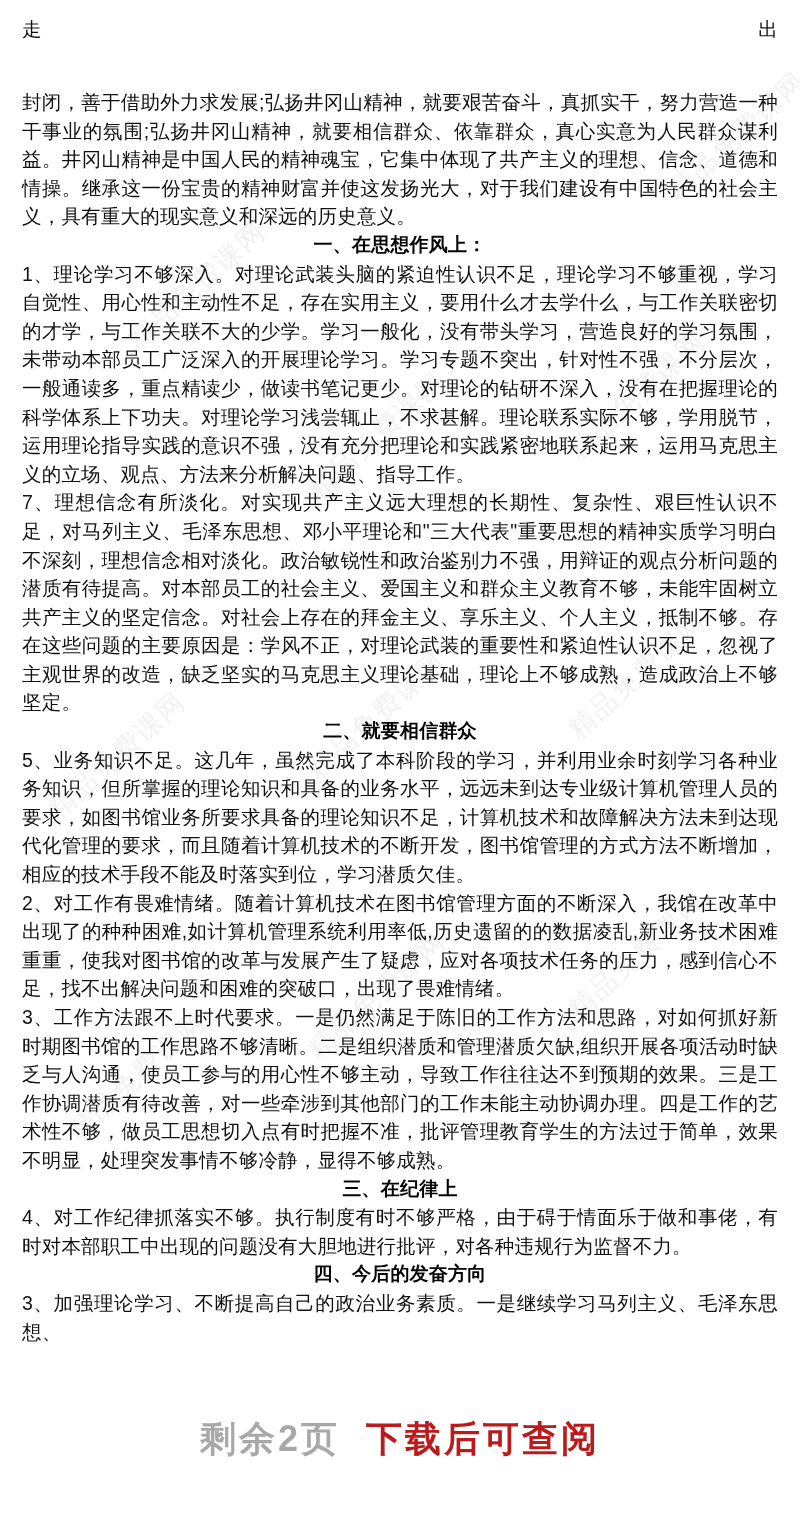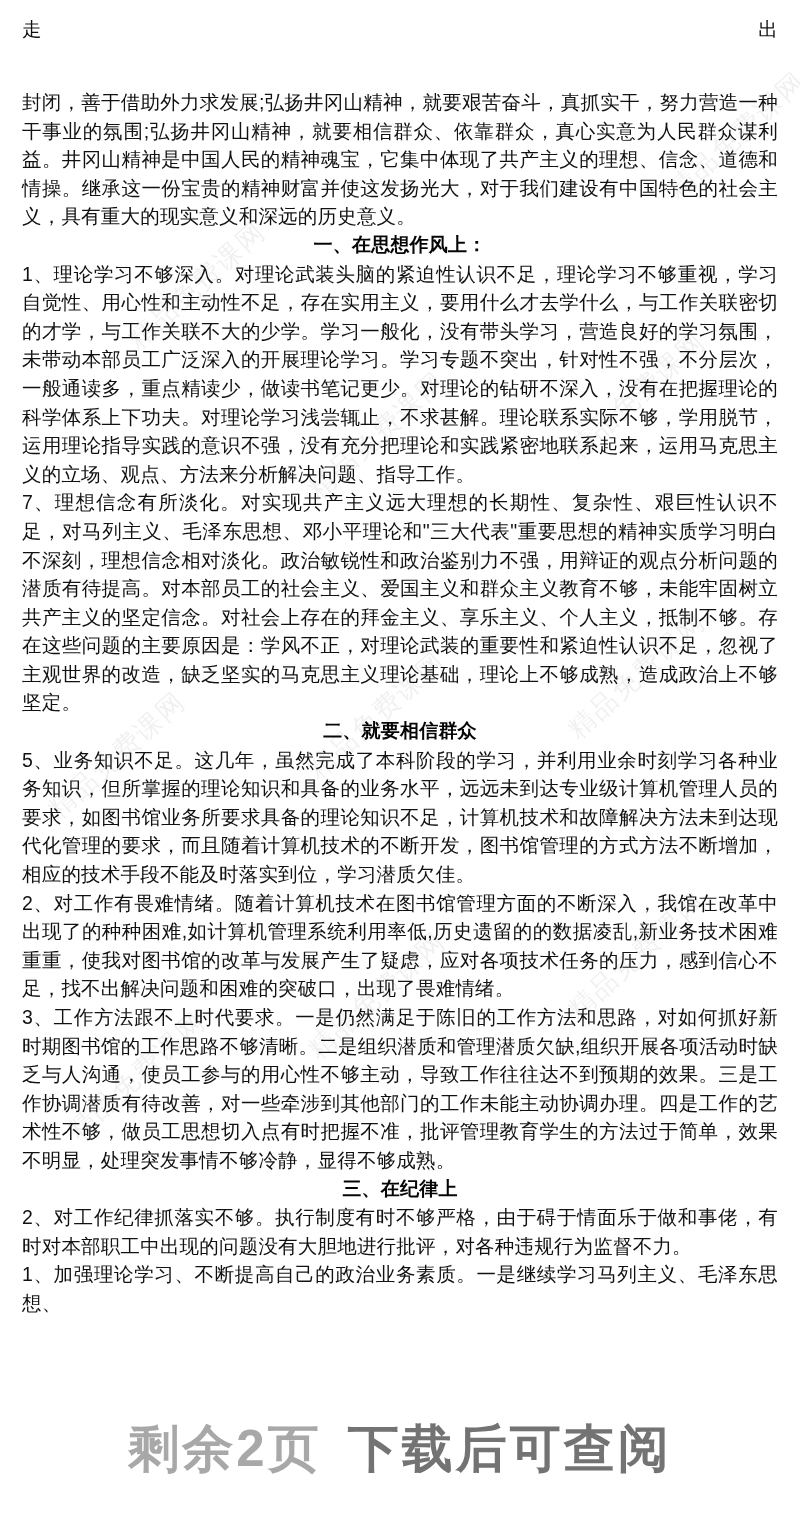--- a/index.html
+++ b/index.html
@@ -95,21 +95,21 @@
   .footer {
     position: absolute;
     left: 0;
     right: 0;
     top: 1415px;
     text-align: center;
     z-index: 3;
   }
   .footer-text {
     display: inline-block;
-    font-size: 51px;
+    font-size: 36px;
     font-weight: bold;
     color: #a8a8a8;
     letter-spacing: 3px;
     font-family: "Liberation Sans", "DejaVu Sans", sans-serif;
     text-align: center;
   }
   .footer-gap { display: inline-block; width: 26px; }
 </style>
 </head>
 <body>
@@ -140,23 +140,24 @@
     <div class="flow" id="flow">
         <p class="para">封闭，善于借助外力求发展;弘扬井冈山精神，就要艰苦奋斗，真抓实干，努力营造一种干事业的氛围;弘扬井冈山精神，就要相信群众、依靠群众，真心实意为人民群众谋利益。井冈山精神是中国人民的精神魂宝，它集中体现了共产主义的理想、信念、道德和情操。继承这一份宝贵的精神财富并使这发扬光大，对于我们建设有中国特色的社会主义，具有重大的现实意义和深远的历史意义。</p>
         <p class="heading">一、在思想作风上：</p>
         <p class="para">1、理论学习不够深入。对理论武装头脑的紧迫性认识不足，理论学习不够重视，学习自觉性、用心性和主动性不足，存在实用主义，要用什么才去学什么，与工作关联密切的才学，与工作关联不大的少学。学习一般化，没有带头学习，营造良好的学习氛围，未带动本部员工广泛深入的开展理论学习。学习专题不突出，针对性不强，不分层次，一般通读多，重点精读少，做读书笔记更少。对理论的钻研不深入，没有在把握理论的科学体系上下功夫。对理论学习浅尝辄止，不求甚解。理论联系实际不够，学用脱节，运用理论指导实践的意识不强，没有充分把理论和实践紧密地联系起来，运用马克思主义的立场、观点、方法来分析解决问题、指导工作。</p>
         <p class="para">7、理想信念有所淡化。对实现共产主义远大理想的长期性、复杂性、艰巨性认识不足，对马列主义、毛泽东思想、邓小平理论和"三大代表"重要思想的精神实质学习明白不深刻，理想信念相对淡化。政治敏锐性和政治鉴别力不强，用辩证的观点分析问题的潜质有待提高。对本部员工的社会主义、爱国主义和群众主义教育不够，未能牢固树立共产主义的坚定信念。对社会上存在的拜金主义、享乐主义、个人主义，抵制不够。存在这些问题的主要原因是：学风不正，对理论武装的重要性和紧迫性认识不足，忽视了主观世界的改造，缺乏坚实的马克思主义理论基础，理论上不够成熟，造成政治上不够坚定。</p>
         <p class="heading">二、就要相信群众</p>
         <p class="para">5、业务知识不足。这几年，虽然完成了本科阶段的学习，并利用业余时刻学习各种业务知识，但所掌握的理论知识和具备的业务水平，远远未到达专业级计算机管理人员的要求，如图书馆业务所要求具备的理论知识不足，计算机技术和故障解决方法未到达现代化管理的要求，而且随着计算机技术的不断开发，图书馆管理的方式方法不断增加，相应的技术手段不能及时落实到位，学习潜质欠佳。</p>
         <p class="para">2、对工作有畏难情绪。随着计算机技术在图书馆管理方面的不断深入，我馆在改革中出现了的种种困难,如计算机管理系统利用率低,历史遗留的的数据凌乱,新业务技术困难重重，使我对图书馆的改革与发展产生了疑虑，应对各项技术任务的压力，感到信心不足，找不出解决问题和困难的突破口，出现了畏难情绪。</p>
         <p class="para">3、工作方法跟不上时代要求。一是仍然满足于陈旧的工作方法和思路，对如何抓好新时期图书馆的工作思路不够清晰。二是组织潜质和管理潜质欠缺,组织开展各项活动时缺乏与人沟通，使员工参与的用心性不够主动，导致工作往往达不到预期的效果。三是工作协调潜质有待改善，对一些牵涉到其他部门的工作未能主动协调办理。四是工作的艺术性不够，做员工思想切入点有时把握不准，批评管理教育学生的方法过于简单，效果不明显，处理突发事情不够冷静，显得不够成熟。</p>
         <p class="heading">三、在纪律上</p>
-        <p class="para">2、对工作纪律抓落实不够。执行制度有时不够严格，由于碍于情面乐于做和事佬，有时对本部职工中出现的问题没有大胆地进行批评，对各种违规行为监督不力。</p>
-        <p class="para">1、加强理论学习、不断提高自己的政治业务素质。一是继续学习马列主义、毛泽东思想、</p>
+        <p class="para">4、对工作纪律抓落实不够。执行制度有时不够严格，由于碍于情面乐于做和事佬，有时对本部职工中出现的问题没有大胆地进行批评，对各种违规行为监督不力。</p>
+        <p class="heading">四、今后的发奋方向</p>
+        <p class="para">3、加强理论学习、不断提高自己的政治业务素质。一是继续学习马列主义、毛泽东思想、</p>
       </div>
 
   </div>
 
   <div class="footer">
-    <span class="footer-text" style="color: rgb(168, 168, 168);">剩余2页</span><span class="footer-gap"></span><span class="footer-text" style="color: #737373;">下载后可查阅</span>
+    <span class="footer-text" style="color: rgb(168, 168, 168);">剩余2页</span><span class="footer-gap"></span><span class="footer-text" style="color: #b91c1c;">下载后可查阅</span>
   </div>
 
 </div>
 
 </body></html>

